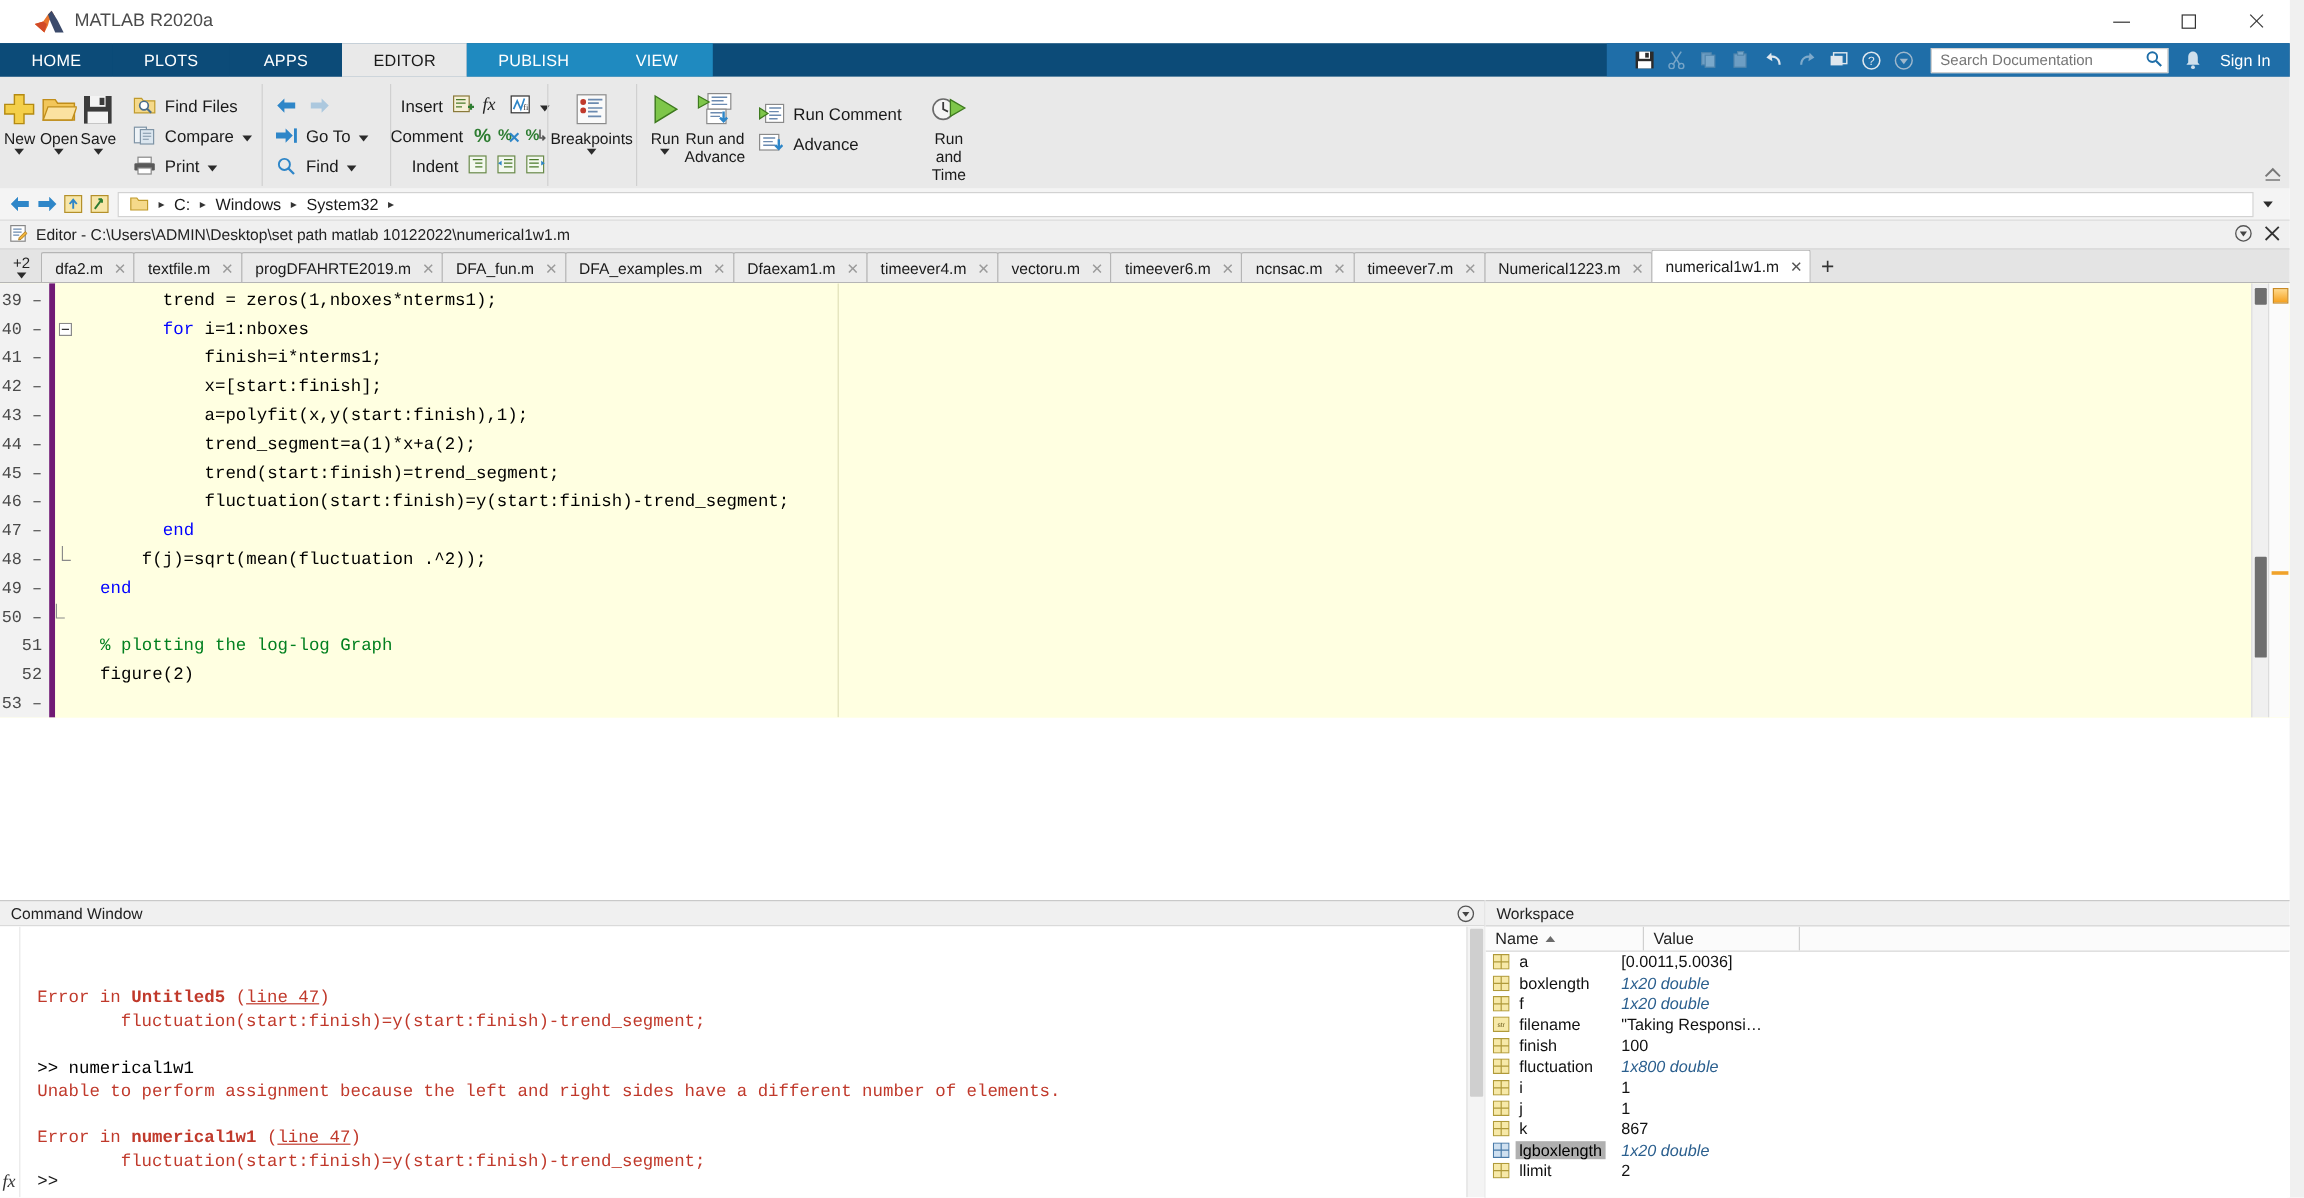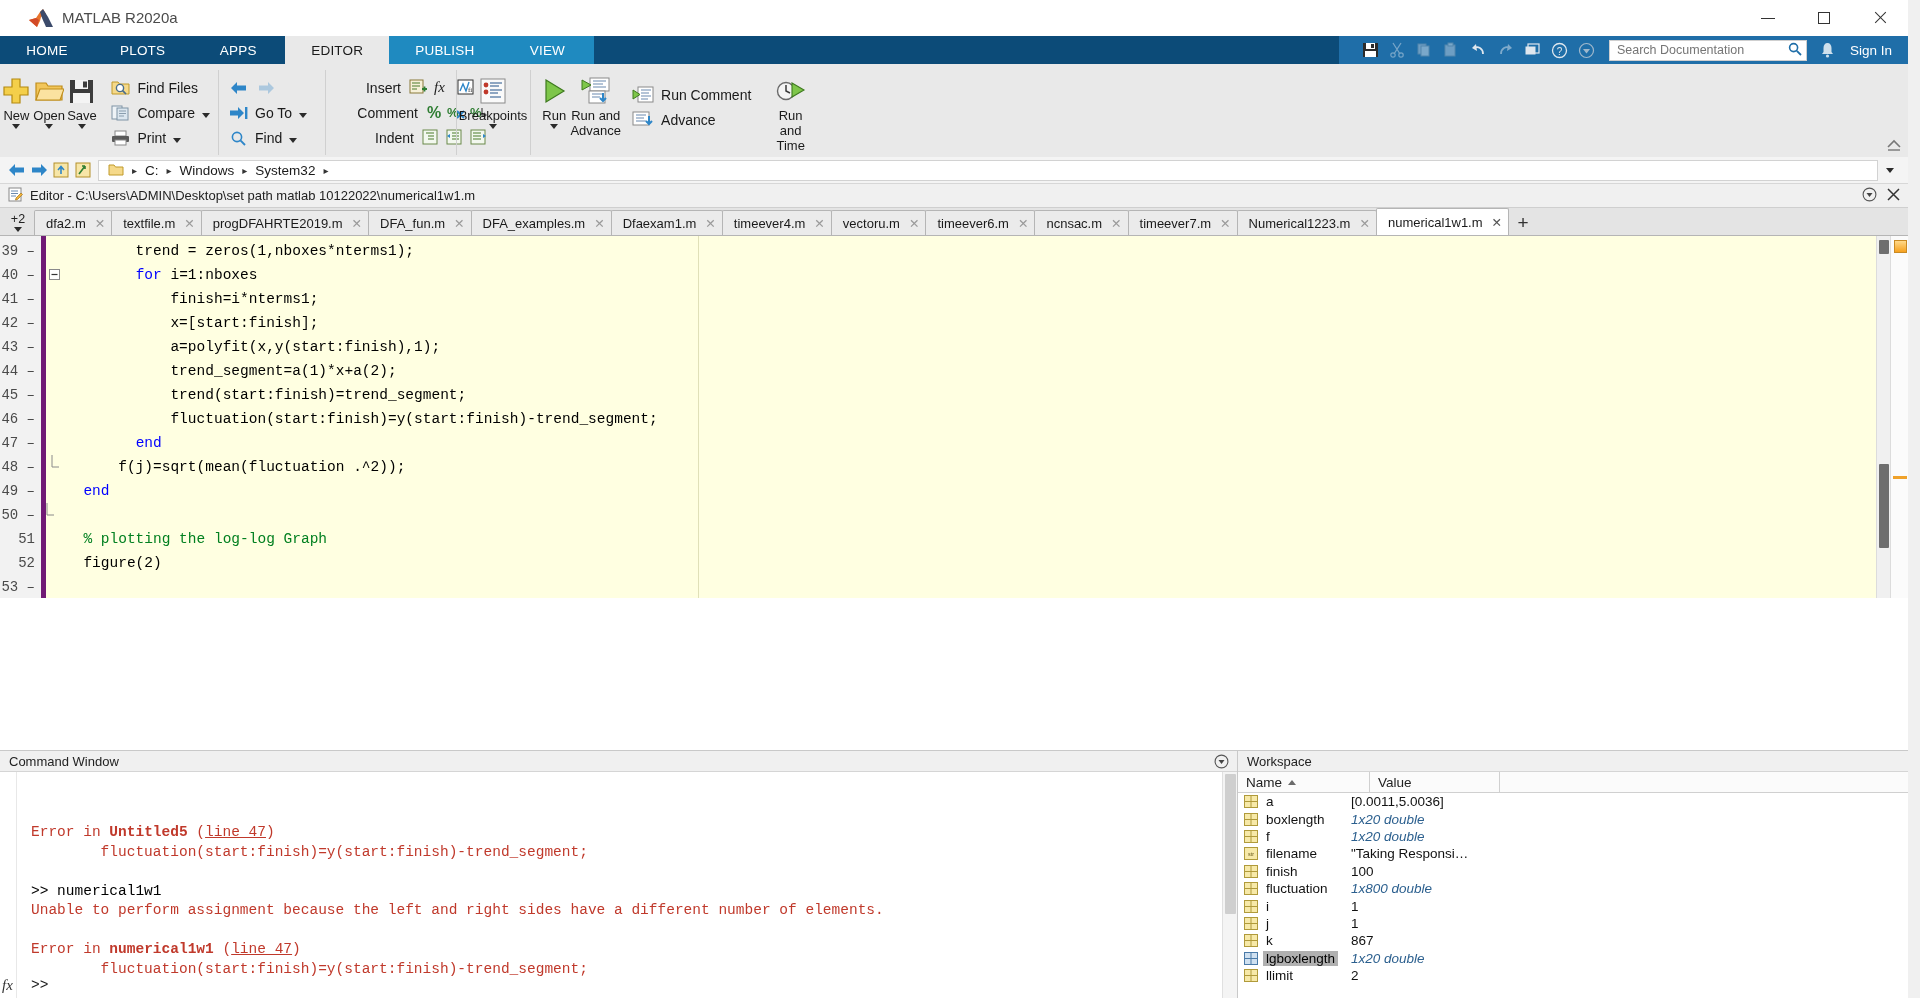--- a/index.html
+++ b/index.html
@@ -386,21 +386,21 @@
                 <circle cx="7" cy="7" r="4.6" fill="none" stroke="#2e86c8" stroke-width="1.6"></circle>
                 <path d="M10.4 10.4 L15 15" stroke="#2e86c8" stroke-width="1.9"></path>
               </svg>
           </span>
           <span class="txt">Find</span>
           <span class="car"><span class="caret-dn" style="display:inline-block;"></span></span>
         </div>
       </div>
     </div>
 
-    <div class="rgroup" style="width:131px;padding-left:32px;">
+    <div class="rgroup" style="width:131px;">
       <div class="smallcol" style="margin-left:4px;width:131px;">
         <div class="smallbtn" style="padding:0 2px;justify-content:flex-end;">
           <span class="txt">Insert</span>
           <span class="ic" style="margin:0 0 0 7px;">
             <svg width="19" height="17" viewBox="0 0 19 17">
                 <rect x="1" y="1" width="13" height="13" fill="#f6f0d8" stroke="#8a7a3a"></rect>
                 <path d="M3 4 H11 M3 7 H11 M3 10 H8" stroke="#4a7a2a" stroke-width="1.1"></path>
                 <path d="M13 10 H18 M15.5 7.5 V12.5" stroke="#2e7d32" stroke-width="1.8"></path>
               </svg>
           </span>

